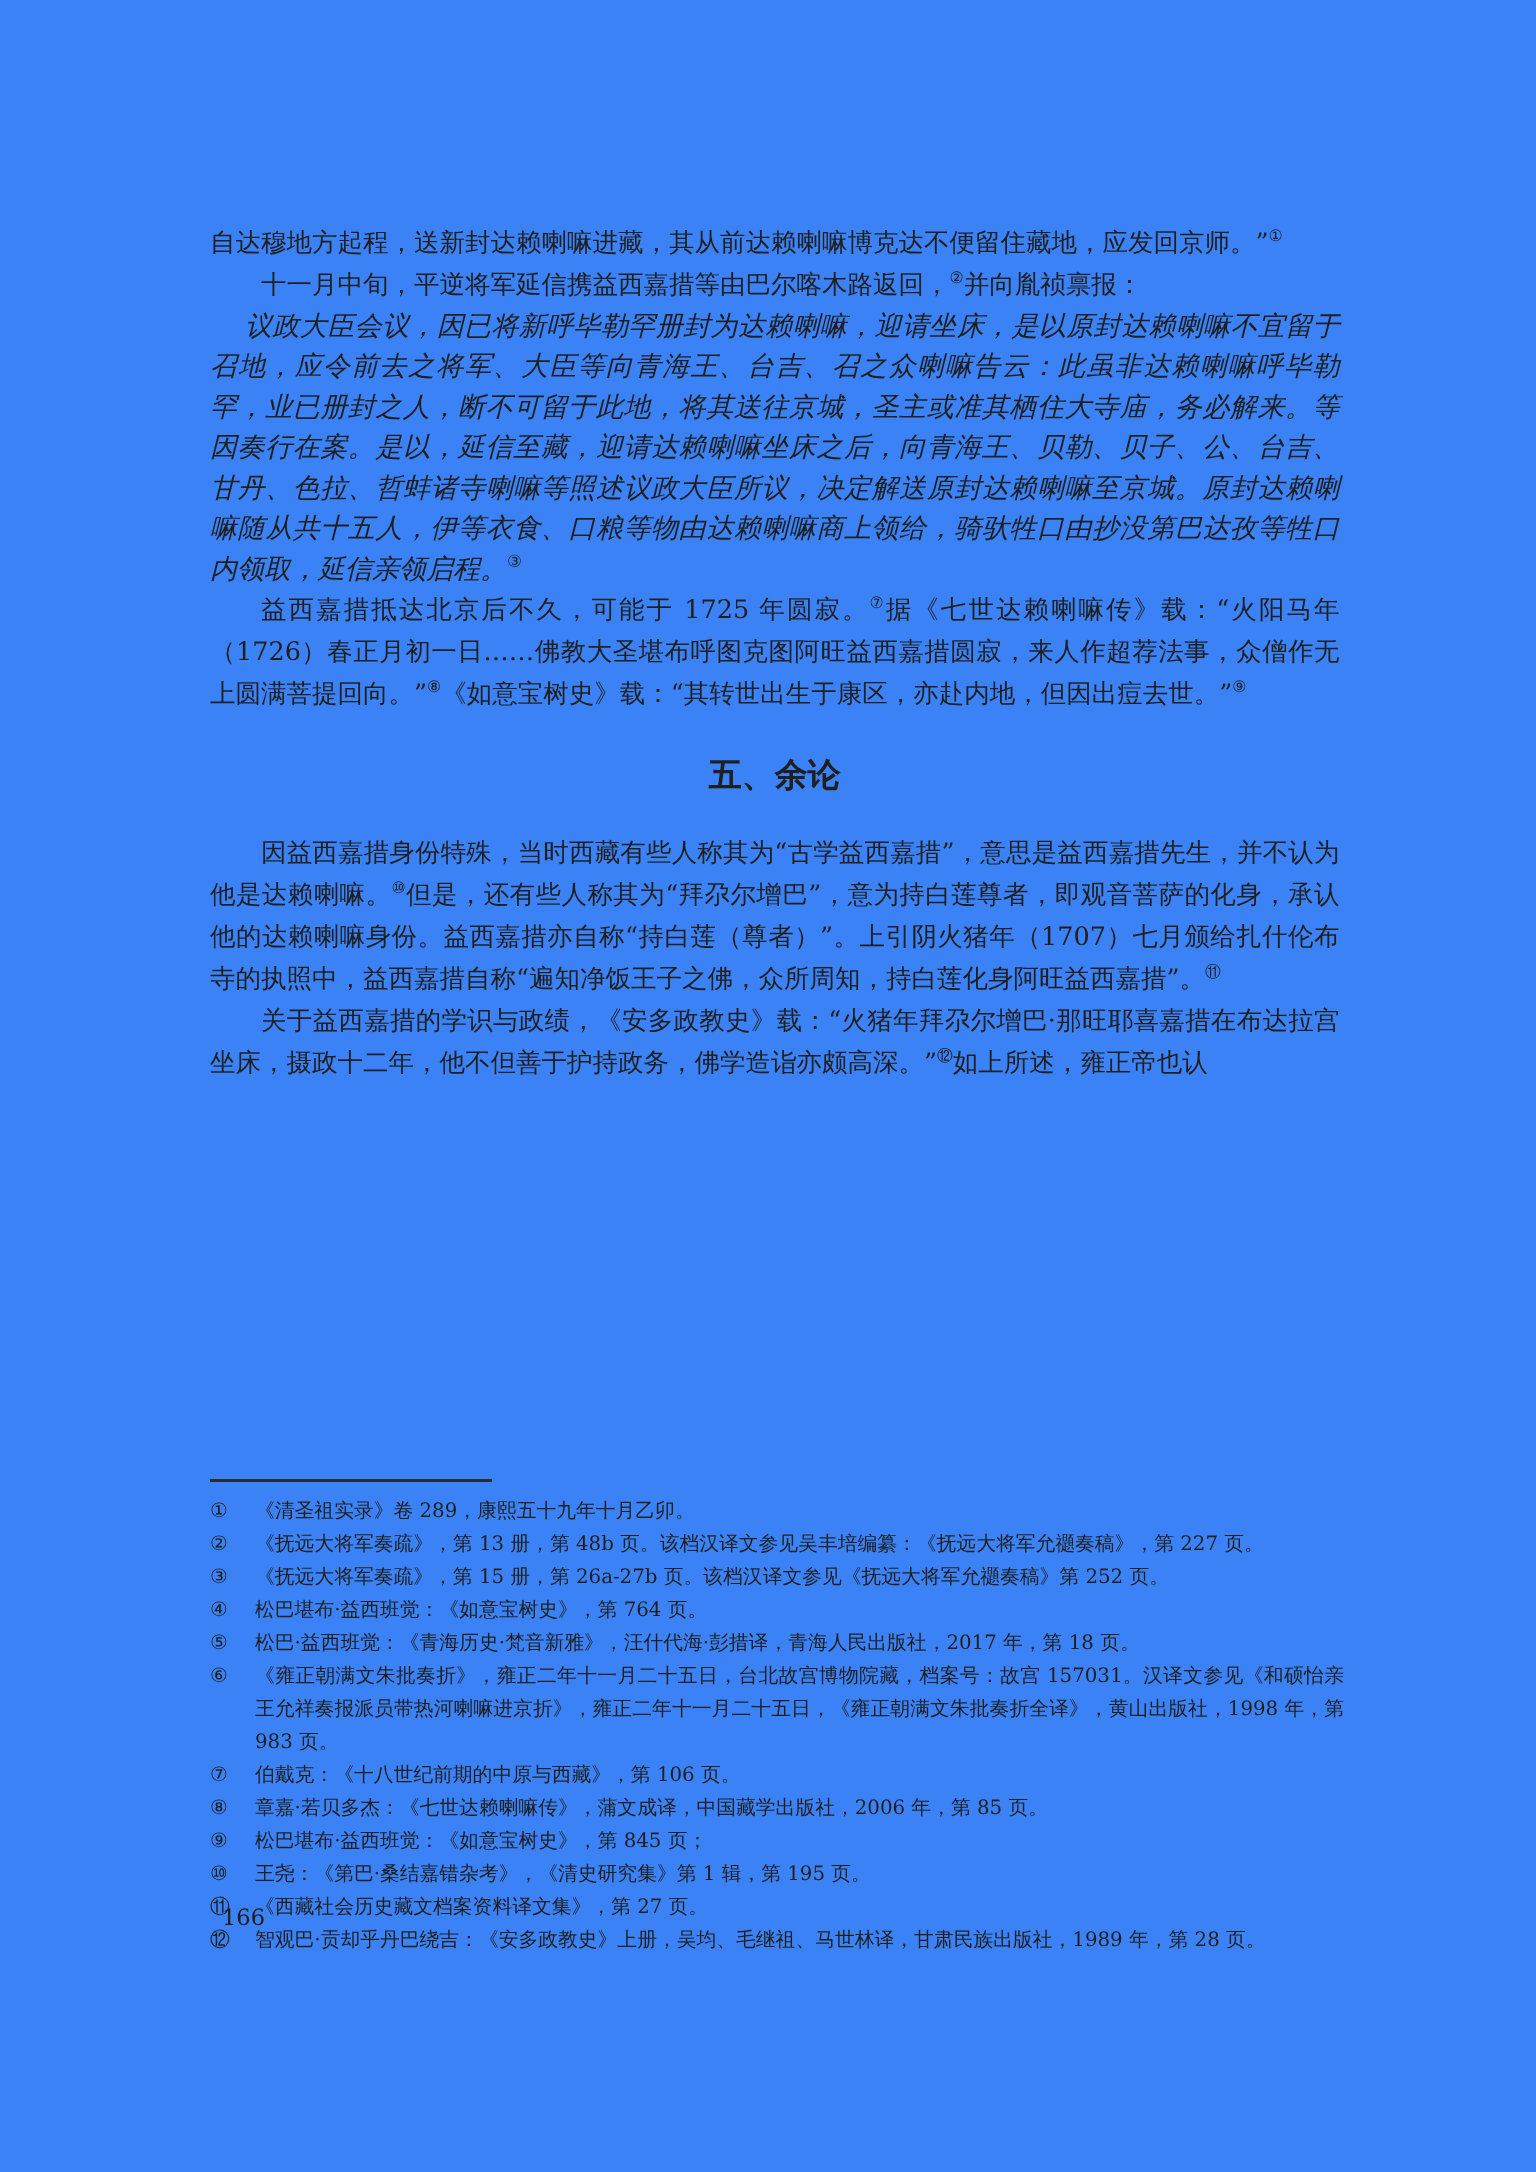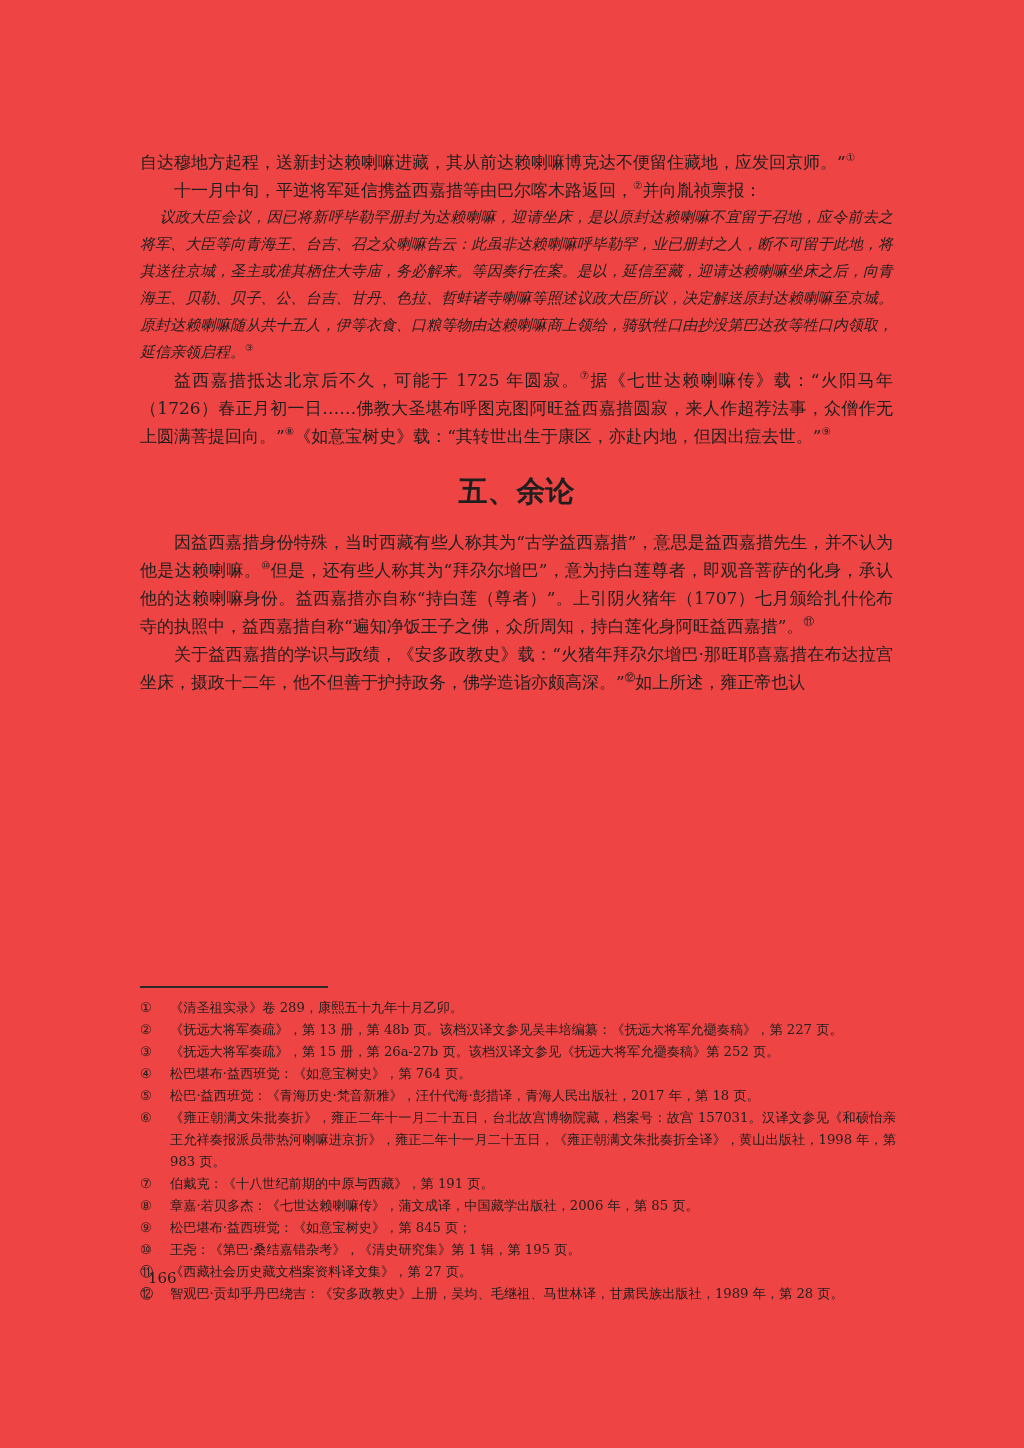--- a/index.html
+++ b/index.html
@@ -1,41 +1,41 @@
 <!DOCTYPE html>
 <html><head>
 <meta charset="utf-8">
 <style>
   html,body{margin:0;padding:0;background:#e8e8e8;}
   .page{
     position:relative;
     width:1024px;height:1448px;
-    background:#ef4444;
+    background:#3b82f6;
     margin:0 auto;
     overflow:hidden;
     font-family:"DejaVu Serif","Liberation Serif",serif;
     color:#1f1f1f;
   }
   .content{
     position:absolute;left:140px;top:148px;width:753px;
     font-size:17px;line-height:28px;
     text-align:justify;
   }
   .content p{margin:0;padding:0;}
   .p-cont{text-indent:0;}
   .p-ind{text-indent:2em;}
   .p-quote{
     margin-left:26px;
     text-indent:1.3em;
-    font-size:15px;line-height:27px;
+    font-size:18px;line-height:27px;
     font-style:italic;
   }
   .heading{
     font-family:"DejaVu Sans","Liberation Sans",sans-serif;
-    font-weight:700;font-size:29px;line-height:30px;
+    font-weight:700;font-size:22px;line-height:30px;
     text-align:center;text-indent:0;
     margin:26px 0 22px 0 !important;
   }
   sup.fnref{
     font-size:0.62em;
     vertical-align:super;
     line-height:0;
     font-style:normal;
   }
   .footnotes{
@@ -93,21 +93,21 @@
     <div class="fn-row">
       <span class="fn-marker">⑤</span>
       <span class="fn-text">松巴·益西班觉：《青海历史·梵音新雅》，汪什代海·彭措译，青海人民出版社，2017 年，第 18 页。</span>
     </div>
     <div class="fn-row">
       <span class="fn-marker">⑥</span>
       <span class="fn-text">《雍正朝满文朱批奏折》，雍正二年十一月二十五日，台北故宫博物院藏，档案号：故宫 157031。汉译文参见《和硕怡亲王允祥奏报派员带热河喇嘛进京折》，雍正二年十一月二十五日，《雍正朝满文朱批奏折全译》，黄山出版社，1998 年，第 983 页。</span>
     </div>
     <div class="fn-row">
       <span class="fn-marker">⑦</span>
-      <span class="fn-text">伯戴克：《十八世纪前期的中原与西藏》，第 191 页。</span>
+      <span class="fn-text">伯戴克：《十八世纪前期的中原与西藏》，第 106 页。</span>
     </div>
     <div class="fn-row">
       <span class="fn-marker">⑧</span>
       <span class="fn-text">章嘉·若贝多杰：《七世达赖喇嘛传》，蒲文成译，中国藏学出版社，2006 年，第 85 页。</span>
     </div>
     <div class="fn-row">
       <span class="fn-marker">⑨</span>
       <span class="fn-text">松巴堪布·益西班觉：《如意宝树史》，第 845 页；</span>
     </div>
     <div class="fn-row">

